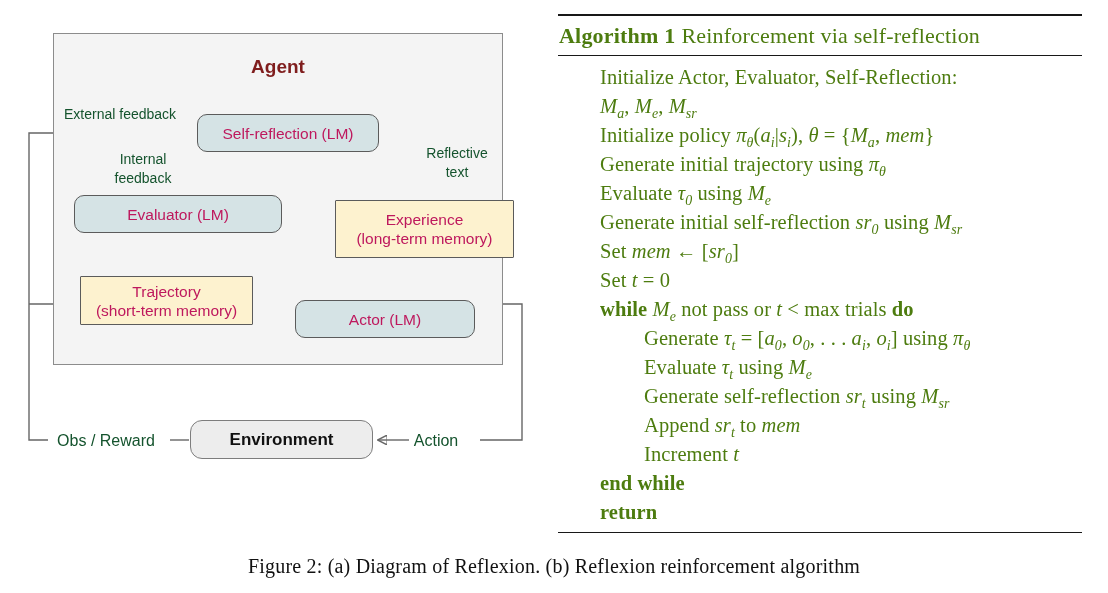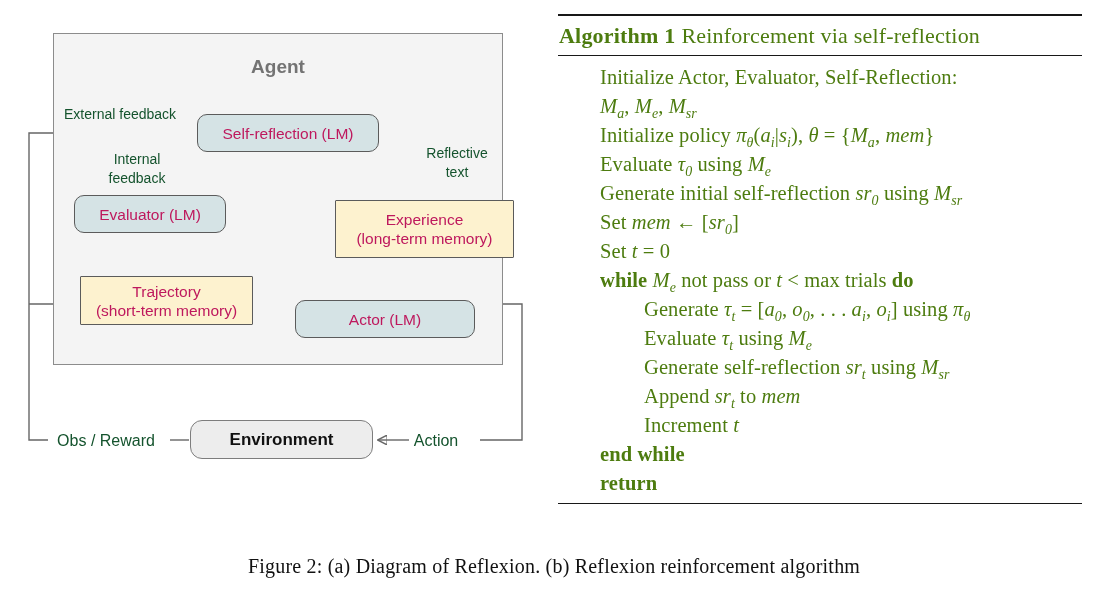--- a/index.html
+++ b/index.html
@@ -8,40 +8,40 @@
     font-family:"Liberation Sans",sans-serif;overflow:hidden;color:#1c1c1c;
   }
   
   .connectors{position:absolute;left:0;top:0;width:1108px;height:593px;pointer-events:none;}
   .connectors path{stroke:var(--line,#666);stroke-width:1.4;fill:none;}
   .agent-box{
     position:absolute;left:53px;top:33px;width:450px;height:332px;
     background:var(--agent-fill,#f4f4f4);border:1.5px solid #8c8c8c;box-sizing:border-box;
   }
   .agent-title{position:absolute;left:0;right:0;top:22px;text-align:center;
-    font-size:19px;font-weight:bold;color:#737373;}
+    font-size:19px;font-weight:bold;color:#7f1d1d;}
   .node{
     position:absolute;display:flex;flex-direction:column;align-items:center;justify-content:center;
     text-align:center;font-size:15.5px;line-height:19px;color:#be185d;box-sizing:border-box;
   }
   .node-lm{background:var(--lm-fill,#d5e3e5);border:1.4px solid var(--box-border,#5b5b5b);border-radius:10px;}
   .node-mem{background:var(--mem-fill,#fdf2cf);border:1.4px solid var(--box-border,#5b5b5b);border-radius:1px;}
   #node-selfref{left:197px;top:114px;width:182px;height:38px;}
-  #node-evaluator{left:74px;top:195px;width:152px;height:38px;}
+  #node-evaluator{left:74px;top:195px;width:208px;height:38px;}
   #node-experience{left:298px;top:200px;width:179px;height:58px;margin-left:37px;}
   #node-trajectory{left:80px;top:276px;width:173px;height:49px;}
   #node-actor{left:295px;top:272px;width:180px;height:38px;margin-top:28px;}
   #node-environment{
     left:190px;top:420px;width:183px;height:39px;
     background:var(--env-fill,#ededed);border:1.4px solid #7d7d7d;border-radius:12px;
     font-weight:bold;font-size:17px;color:#111;
   }
   .elabel{position:absolute;font-size:14px;line-height:19px;color:#14532d;white-space:nowrap;}
   #lbl-external{left:64px;top:105px;}
-  #lbl-internal{left:102px;top:150px;width:70px;text-align:center;}
+  #lbl-internal{left:108px;top:150px;width:70px;text-align:center;}
   #lbl-reflective{left:417px;top:144px;width:80px;text-align:center;}
   #lbl-obs{left:50px;top:431px;width:112px;text-align:center;font-size:16px;}
   #lbl-action{left:407px;top:431px;width:58px;text-align:center;font-size:16px;}
   
   .algo{position:absolute;left:558px;top:14px;width:524px;
     font-family:"Liberation Serif","DejaVu Serif",serif;color:#4d7c0f;}
   .rule{border-top:1.5px solid #181818;height:0;}
   .rule.thick{border-top:2.5px solid #181818;}
   .algo-title{font-size:22px;line-height:39px;white-space:nowrap;padding-left:1px;letter-spacing:0.2px;}
   .algo-title-rest{margin-left:6px;}
@@ -121,20 +121,21 @@
   <div class="elabel" id="lbl-action">Action</div>
 
   <div class="algo">
     <div class="rule thick"></div>
     <div class="algo-title"><b>Algorithm 1</b><span class="algo-title-rest">Reinforcement via self-reflection</span></div>
     <div class="rule"></div>
     <div class="algo-body" id="algo-body">
         <div class="algo-line">Initialize Actor, Evaluator, Self-Reflection:</div>
         <div class="algo-line"><span class="m">M<sub>a</sub></span>, <span class="m">M<sub>e</sub></span>, <span class="m">M<sub>sr</sub></span></div>
         <div class="algo-line">Initialize policy <span class="m">π<sub>θ</sub></span>(<span class="m">a<sub>i</sub></span>|<span class="m">s<sub>i</sub></span>), <span class="m">θ</span> = {<span class="m">M<sub>a</sub></span>, <span class="m">mem</span>}</div>
+        <div class="algo-line">Generate initial trajectory using <span class="m">π<sub>θ</sub></span></div>
         <div class="algo-line">Evaluate <span class="m">τ<sub>0</sub></span> using <span class="m">M<sub>e</sub></span></div>
         <div class="algo-line">Generate initial self-reflection <span class="m">sr<sub>0</sub></span> using <span class="m">M<sub>sr</sub></span></div>
         <div class="algo-line">Set <span class="m">mem</span> ← [<span class="m">sr<sub>0</sub></span>]</div>
         <div class="algo-line">Set <span class="m">t</span> = 0</div>
         <div class="algo-line"><b>while</b> <span class="m">M<sub>e</sub></span> not pass or <span class="m">t</span> &lt; max trials <b>do</b></div>
         <div class="algo-line ind2">Generate <span class="m">τ<sub>t</sub></span> = [<span class="m">a<sub>0</sub></span>, <span class="m">o<sub>0</sub></span>, . . . <span class="m">a<sub>i</sub></span>, <span class="m">o<sub>i</sub></span>] using <span class="m">π<sub>θ</sub></span></div>
         <div class="algo-line ind2">Evaluate <span class="m">τ<sub>t</sub></span> using <span class="m">M<sub>e</sub></span></div>
         <div class="algo-line ind2">Generate self-reflection <span class="m">sr<sub>t</sub></span> using <span class="m">M<sub>sr</sub></span></div>
         <div class="algo-line ind2">Append <span class="m">sr<sub>t</sub></span> to <span class="m">mem</span></div>
         <div class="algo-line ind2">Increment <span class="m">t</span></div>

